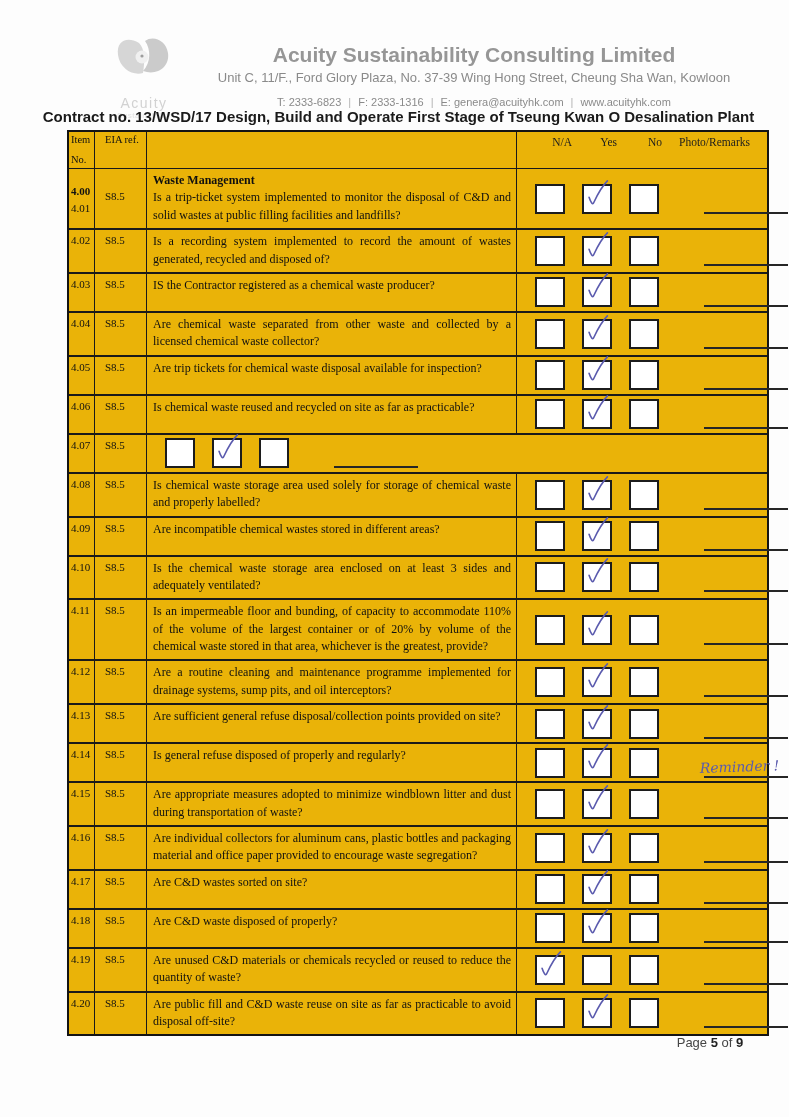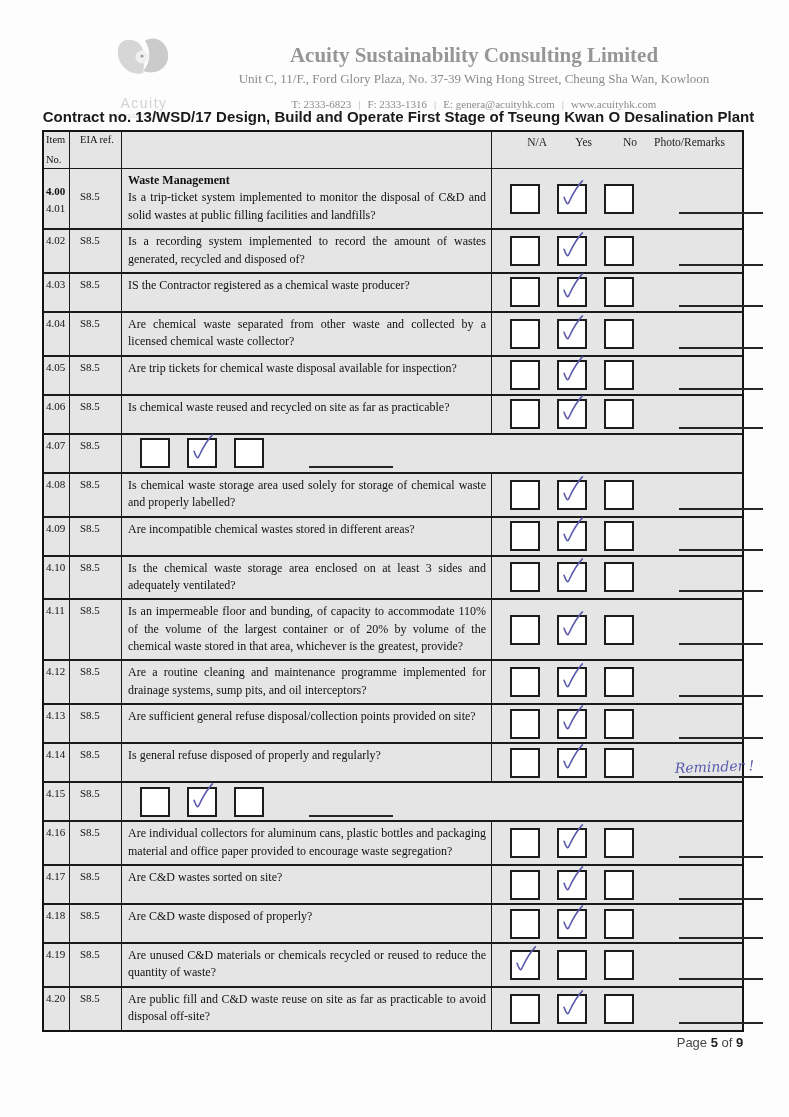--- a/index.html
+++ b/index.html
@@ -6,30 +6,30 @@
   body {
     width:789px; height:1117px; position:relative; background:#fdfdfd;
     font-family:"Liberation Serif", serif; overflow:hidden;
   }
   
   .logo { position:absolute; left:90px; top:34px; width:108px; text-align:center;
           font-family:"Liberation Sans", sans-serif; }
   .logo-title { font-size:14px; color:#d2d2d2; letter-spacing:1.5px; margin-top:1px; }
   .logo-sub   { font-size:8px;  color:#e1e1e1; letter-spacing:.5px; }
   .company { position:absolute; left:178px; top:43px; width:592px; text-align:center;
-             font-family:Liberation Serif, serif; }
+             font-family:Liberation Sans, sans-serif; }
   .company-name    { font-size:21px; font-weight:bold; color:#969696; }
   .company-address { font-size:13px; color:#8a8a8a; margin-top:3px; }
   .company-contact { font-size:11px; color:#8a8a8a; margin-top:11px; }
   .sep { margin:0 7px; color:#b3b3b3; }
   .contract { position:absolute; left:4px; top:108px; width:100%; text-align:center;
               font-family:"Liberation Sans", sans-serif; font-size:15px; font-weight:bold; color:#1a1a1a; }
   
-  .table { position:absolute; left:42px; top:130px; width:698px;
-           border:2px solid #141414; background:#e5e5e5; }
+  .table { position:absolute; left:67px; top:130px; width:698px;
+           border:2px solid #141414; background:#eab308; }
   .trow { display:flex; align-items:stretch; border-top:2px solid #1a1a1a; min-height:37px; }
   .trow.thead { border-top:none; border-bottom:1px solid #1a1a1a; min-height:36px; }
   #rows .trow:first-child { border-top:none; }
   .cell { box-sizing:border-box; }
   .c-item { width:26px;  border-right:1.5px solid #1a1a1a; padding:2px 1px 2px 2px; font-size:11px; color:#111; }
   .c-eia  { width:44px;  border-right:1.5px solid #1a1a1a; padding:2px 2px; font-size:11px; color:#111;margin-left:8px; }
   .c-q    { flex:1;      border-right:1.5px solid #1a1a1a; padding:3px 5px 4px 6px;
             font-size:12px; line-height:1.45; text-align:justify; color:#101010; }
   .c-checks { width:250px; display:flex; align-items:center; padding-left:18px; }
   .c-item div, .c-eia div { line-height:17px; }
@@ -422,20 +422,23 @@
           </div>
         </div>
       </div>
       <div class="trow">
         <div class="cell c-item">
           <div class="row-num">4.15</div>
         </div>
         <div class="cell c-eia">
           <div class="eia-ref">S8.5</div>
         </div>
+        <div class="cell c-q">
+          <div class="q-text">Are appropriate measures adopted to minimize windblown litter and dust during transportation of waste?</div>
+        </div>
         <div class="cell c-checks">
           <div class="cluster">
             <div class="box"></div>
             <div class="box">
               <svg class="tick" viewBox="0 0 34 36">
                 <path d="M7.5 20.5 C9.5 26.5 11.3 28.6 12.4 26.2 C14.8 21 20.5 9.5 27 3" fill="none" stroke="#5b5bae" stroke-width="1.7" stroke-linecap="round"></path>
               </svg>
             </div>
             <div class="box"></div>
             <div class="uline"></div>

